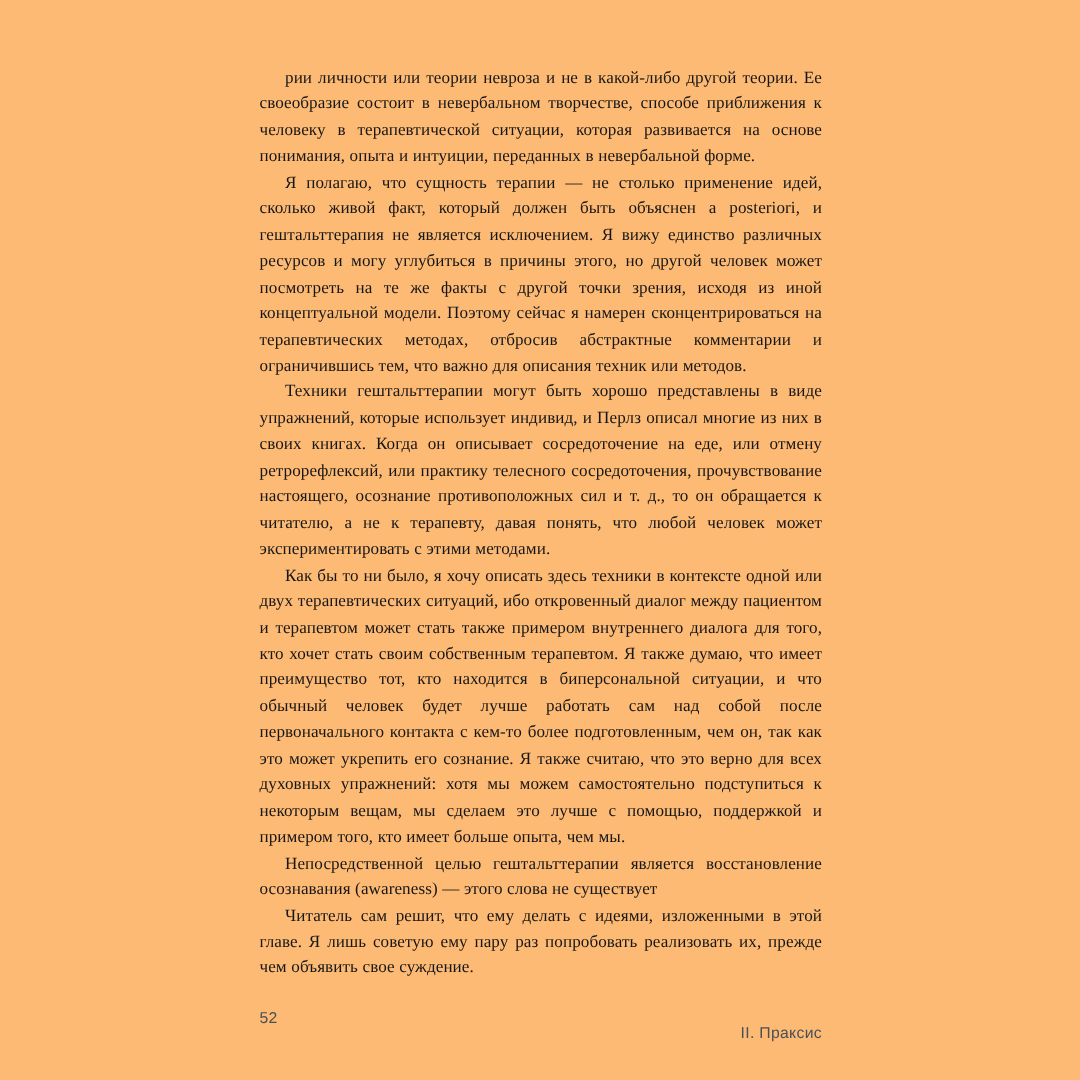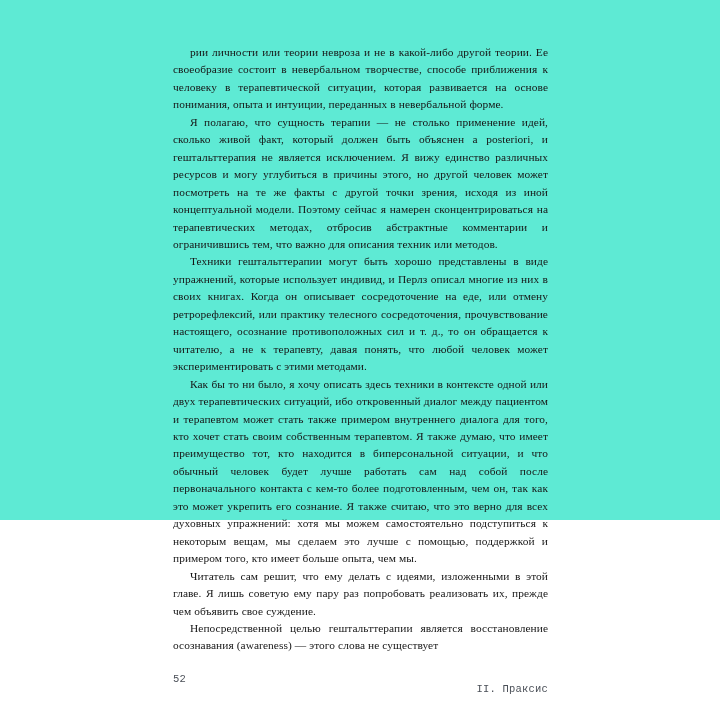--- a/index.html
+++ b/index.html
@@ -16,22 +16,22 @@
     overflow: hidden;
     position: relative;
     -webkit-font-smoothing: antialiased;
   }
 
   .page {
     position: absolute;
     left: 0;
     top: 0;
     width: 720px;
-    height: 520px;
-    background: #5eead4;
+    height: 720px;
+    background: #fdba74;
   }
 
   .text-column {
     position: absolute;
     left: 173px;
     top: 44px;
     width: 375px;
   }
 
   .para {
@@ -52,21 +52,21 @@
 
   .footer {
     position: absolute;
     left: 173px;
     top: 670px;
     width: 375px;
     height: 18px;
     display: flex;
     align-items: center;
     justify-content: space-between;
-    font-family: Liberation Mono, monospace;
+    font-family: Liberation Sans, sans-serif;
     font-size: 10.5px;
     color: #4a4f57;
     letter-spacing: 0.02em;
   }
 
   .footer .page-num {
     text-align: left;
   }
 
   .footer .section-name {
@@ -82,23 +82,23 @@
   <div class="text-column">
 
     <p class="para">рии личности или теории невроза и не в какой-либо другой теории. Ее своеобразие состоит в невербальном творчестве, способе приближения к человеку в терапевтической ситуации, которая развивается на основе понимания, опыта и интуиции, переданных в невербальной форме.</p>
 
     <p class="para"><span>Я полагаю, что сущность терапии — не столько применение идей, сколько живой факт, который должен быть объяснен </span><span class="it">a posteriori</span><span>, и гештальттерапия не является исключением. Я вижу единство различных ресурсов и могу углубиться в причины этого, но другой человек может посмотреть на те же факты с другой точки зрения, исходя из иной концептуальной модели. Поэтому сейчас я намерен сконцентрироваться на терапевтических методах, отбросив абстрактные комментарии и ограничившись тем, что важно для описания техник или методов.</span></p>
 
     <p class="para">Техники гештальттерапии могут быть хорошо представлены в виде упражнений, которые использует индивид, и Перлз описал многие из них в своих книгах. Когда он описывает сосредоточение на еде, или отмену ретрорефлексий, или практику телесного сосредоточения, прочувствование настоящего, осознание противоположных сил и т. д., то он обращается к читателю, а не к терапевту, давая понять, что любой человек может экспериментировать с этими методами.</p>
 
     <p class="para">Как бы то ни было, я хочу описать здесь техники в контексте одной или двух терапевтических ситуаций, ибо откровенный диалог между пациентом и терапевтом может стать также примером внутреннего диалога для того, кто хочет стать своим собственным терапевтом. Я также думаю, что имеет преимущество тот, кто находится в биперсональной ситуации, и что обычный человек будет лучше работать сам над собой после первоначального контакта с кем-то более подготовленным, чем он, так как это может укрепить его сознание. Я также считаю, что это верно для всех духовных упражнений: хотя мы можем самостоятельно подступиться к некоторым вещам, мы сделаем это лучше с помощью, поддержкой и примером того, кто имеет больше опыта, чем мы.</p>
 
+    <p class="para"><span>Непосредственной целью гештальттерапии является восстановление осознавания (</span><span class="it">awareness</span><span>) — этого слова не существует</span></p>
+
     <p class="para">Читатель сам решит, что ему делать с идеями, изложенными в этой главе. Я лишь советую ему пару раз попробовать реализовать их, прежде чем объявить свое суждение.</p>
-
-    <p class="para"><span>Непосредственной целью гештальттерапии является восстановление осознавания (</span><span class="it">awareness</span><span>) — этого слова не существует</span></p>
 
   </div>
 
   <div class="footer">
     <span class="page-num">52</span>
     <span class="section-name">II. Праксис</span>
   </div>
 
 </div>
 

